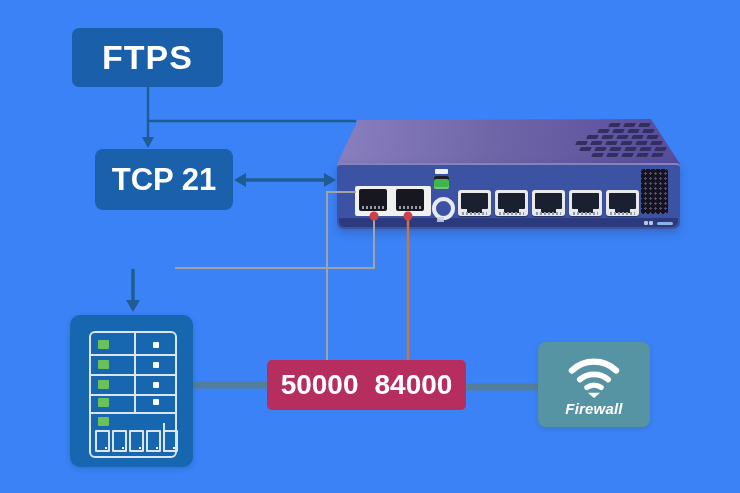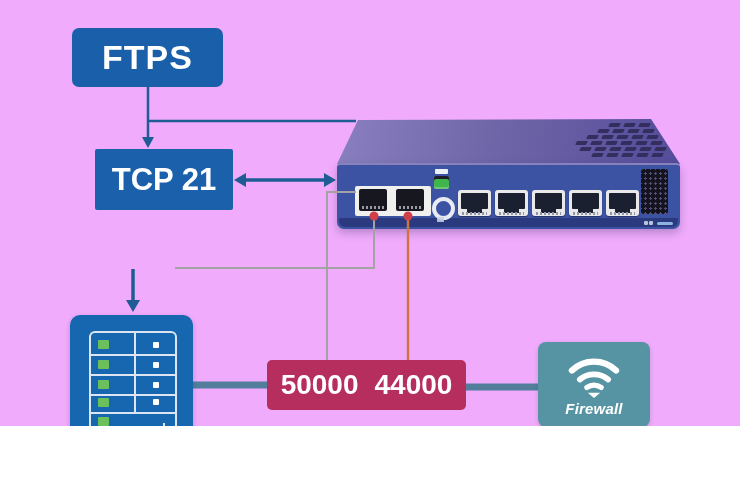--- a/index.html
+++ b/index.html
@@ -1,17 +1,17 @@
 <!DOCTYPE html>
 <html><head>
 <meta charset="utf-8">
 <style>
   html,body{margin:0;padding:0;}
   body{font-family:"Liberation Sans", sans-serif; background:#ffffff;}
-  #canvas{position:relative;width:740px;height:426px;overflow:hidden;background:#f0abfc;}
+  #canvas{position:relative;width:740px;height:493px;overflow:hidden;background:#3b82f6;}
 
   .abs{position:absolute;}
 
   
   .node{display:flex;align-items:center;justify-content:center;color:#fff;font-weight:600;}
   .node-ftps{left:72px;top:28px;width:151px;height:59px;border-radius:7px;font-size:34px;letter-spacing:1px;}
   .node-tcp21{left:95px;top:149px;width:138px;height:61px;border-radius:2px;font-size:31px;}
   .node-tls{left:80px;top:210px;width:95px;height:59px;border-radius:1px;font-size:33px;}
   .node-ports{left:267px;top:360px;width:199px;height:50px;border-radius:5px;font-size:28px;gap:16px;}
   .node-firewall{left:538px;top:342px;width:112px;height:85px;border-radius:8px;flex-direction:column;font-size:15px;font-weight:700;gap:2px;box-shadow:0 2px 4px rgba(60,90,100,.25);}
@@ -188,21 +188,21 @@
     <line x1="465" y1="387" x2="539" y2="387" stroke-width="7" stroke="#537e9b"></line>
 
     <circle cx="374" cy="216" r="4.5" fill="#d04048"></circle>
     <circle cx="408" cy="216" r="4.5" fill="#d04048"></circle>
   </svg>
 
   <div class="abs node node-ftps" style="background-color: rgb(26, 95, 169);">
     <span>FTPS</span>
   </div>
 
-  <div class="abs node node-tcp21" style="background-color: rgb(26, 96, 171);">
+  <div class="abs node node-tcp21" style="background-color: rgb(26, 96, 171); border-radius: 8px;">
     <span>TCP 21</span>
   </div>
 
 
   <div class="abs server" style="background-color: rgb(22, 103, 176);">
     <div class="abs server-outline">
       <div class="abs srv-line srv-vline"></div>
       <div class="abs srv-line srv-h1"></div>
         <div class="abs srv-line srv-h2"></div>
       <div class="abs srv-line srv-h3"></div>
@@ -222,21 +222,21 @@
           <span class="slot"></span>
           <span class="slot"></span>
           <span class="slot"></span>
       </div>
       <div class="abs srv-strip-tail"></div>
     </div>
   </div>
 
   <div class="abs node node-ports" style="background-color: rgb(181, 46, 94); justify-content: center;">
     <span>50000</span>
-    <span>44000</span>
+    <span>84000</span>
   </div>
 
   <div class="abs node node-firewall" style="background-color: rgb(86, 148, 163);">
     <svg class="wifi" viewBox="0 0 64 52">
       <path d="M7 21 A36 36 0 0 1 57 21" fill="none" stroke="#ffffff" stroke-width="7" stroke-linecap="round"></path>
       <path d="M16 31 A25 25 0 0 1 48 31" fill="none" stroke="#ffffff" stroke-width="6.5" stroke-linecap="round"></path>
       <path d="M24 40 A14 14 0 0 1 40 40" fill="none" stroke="#ffffff" stroke-width="6" stroke-linecap="round"></path>
       <polygon points="25,46 39,46 32,52" fill="#ffffff"></polygon>
     </svg>
     <span class="fw-label">Firewall</span>

